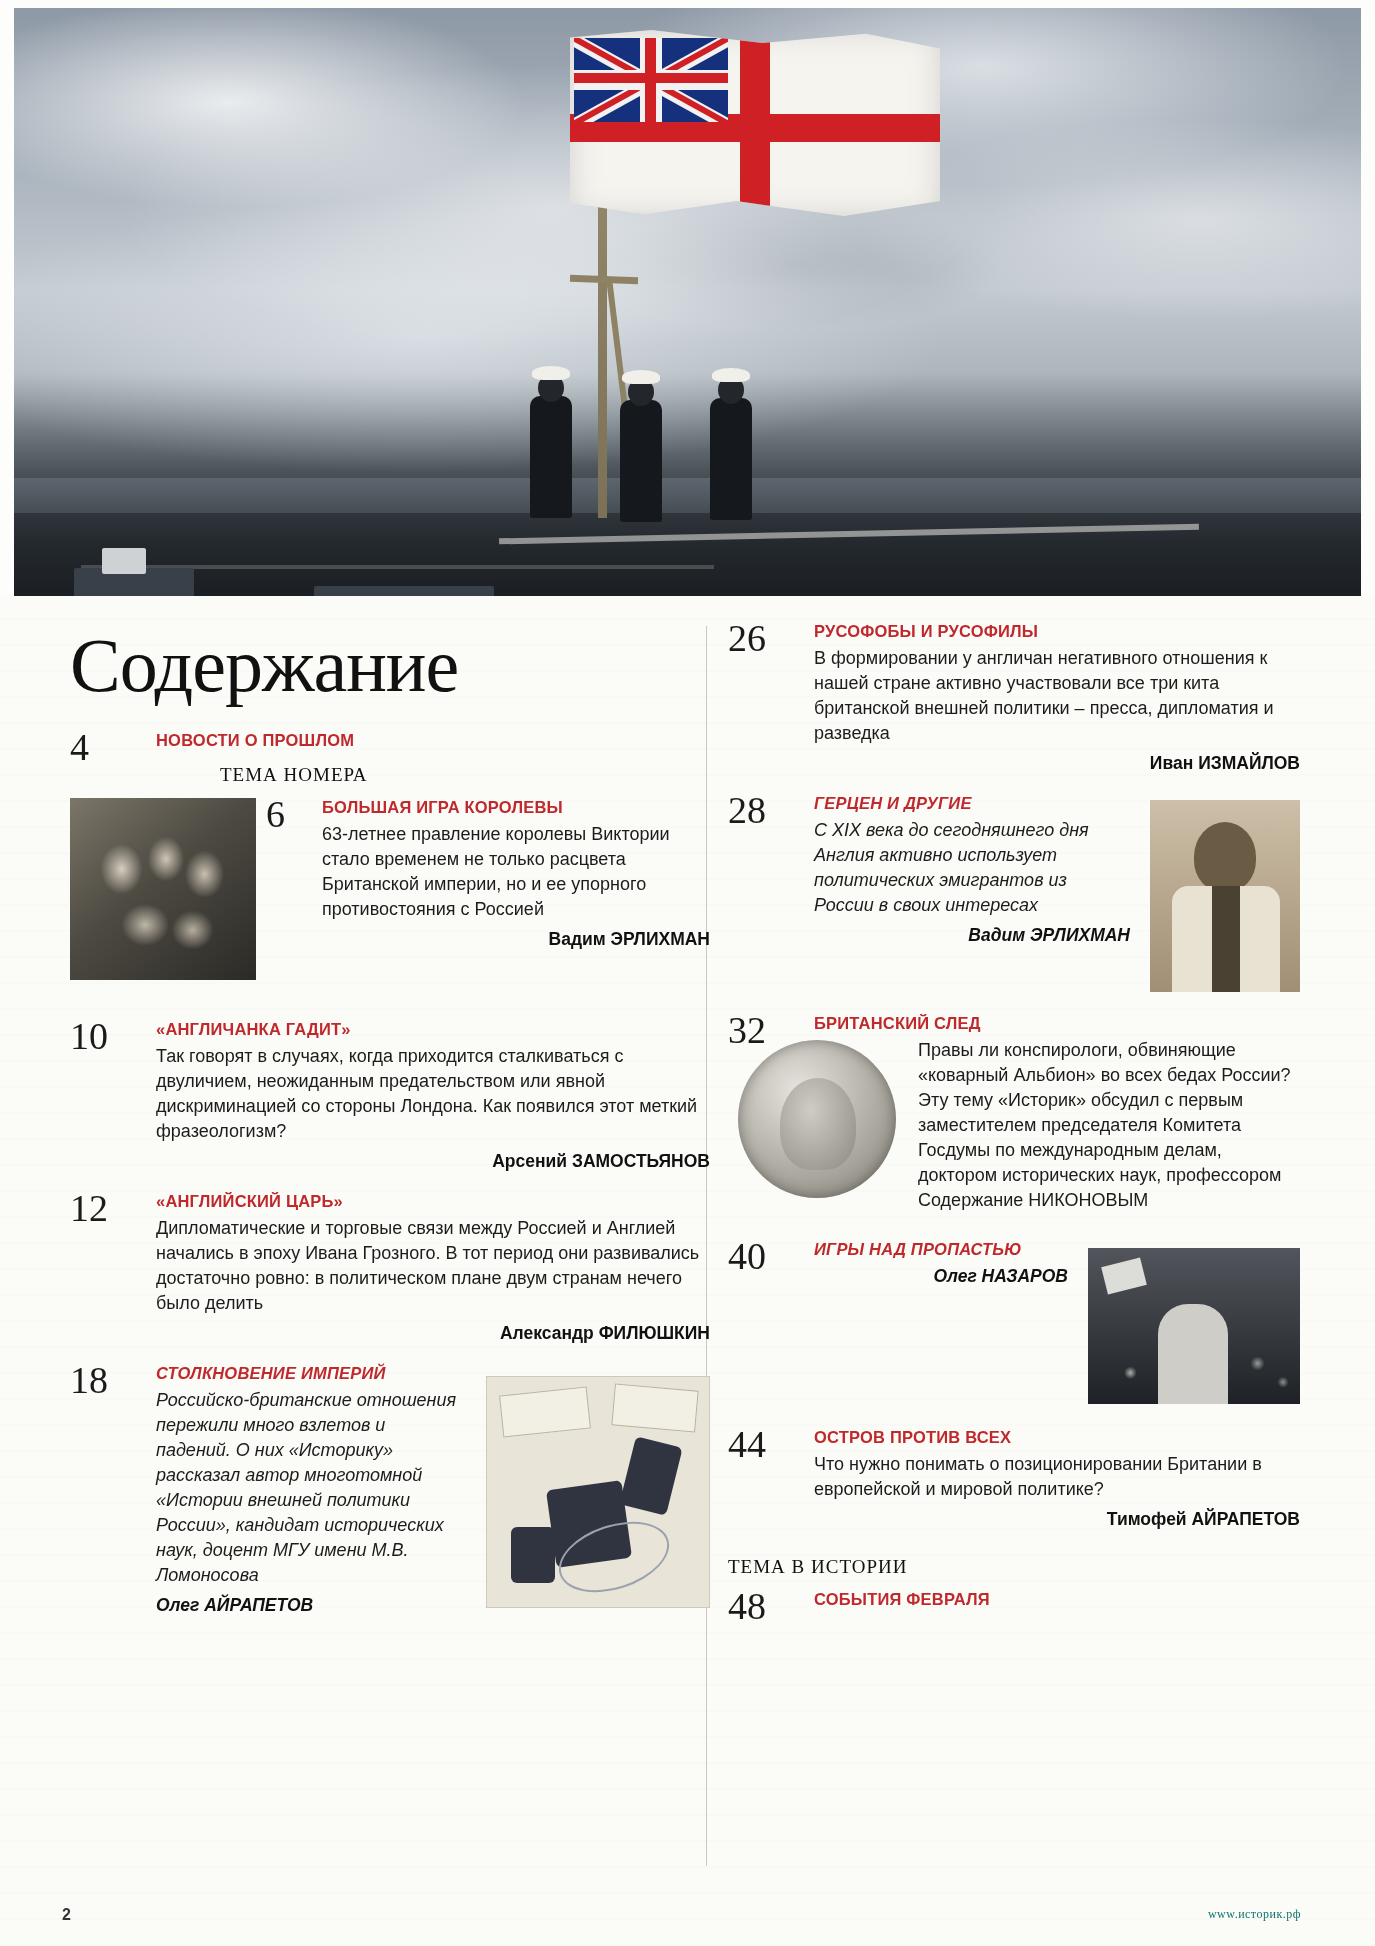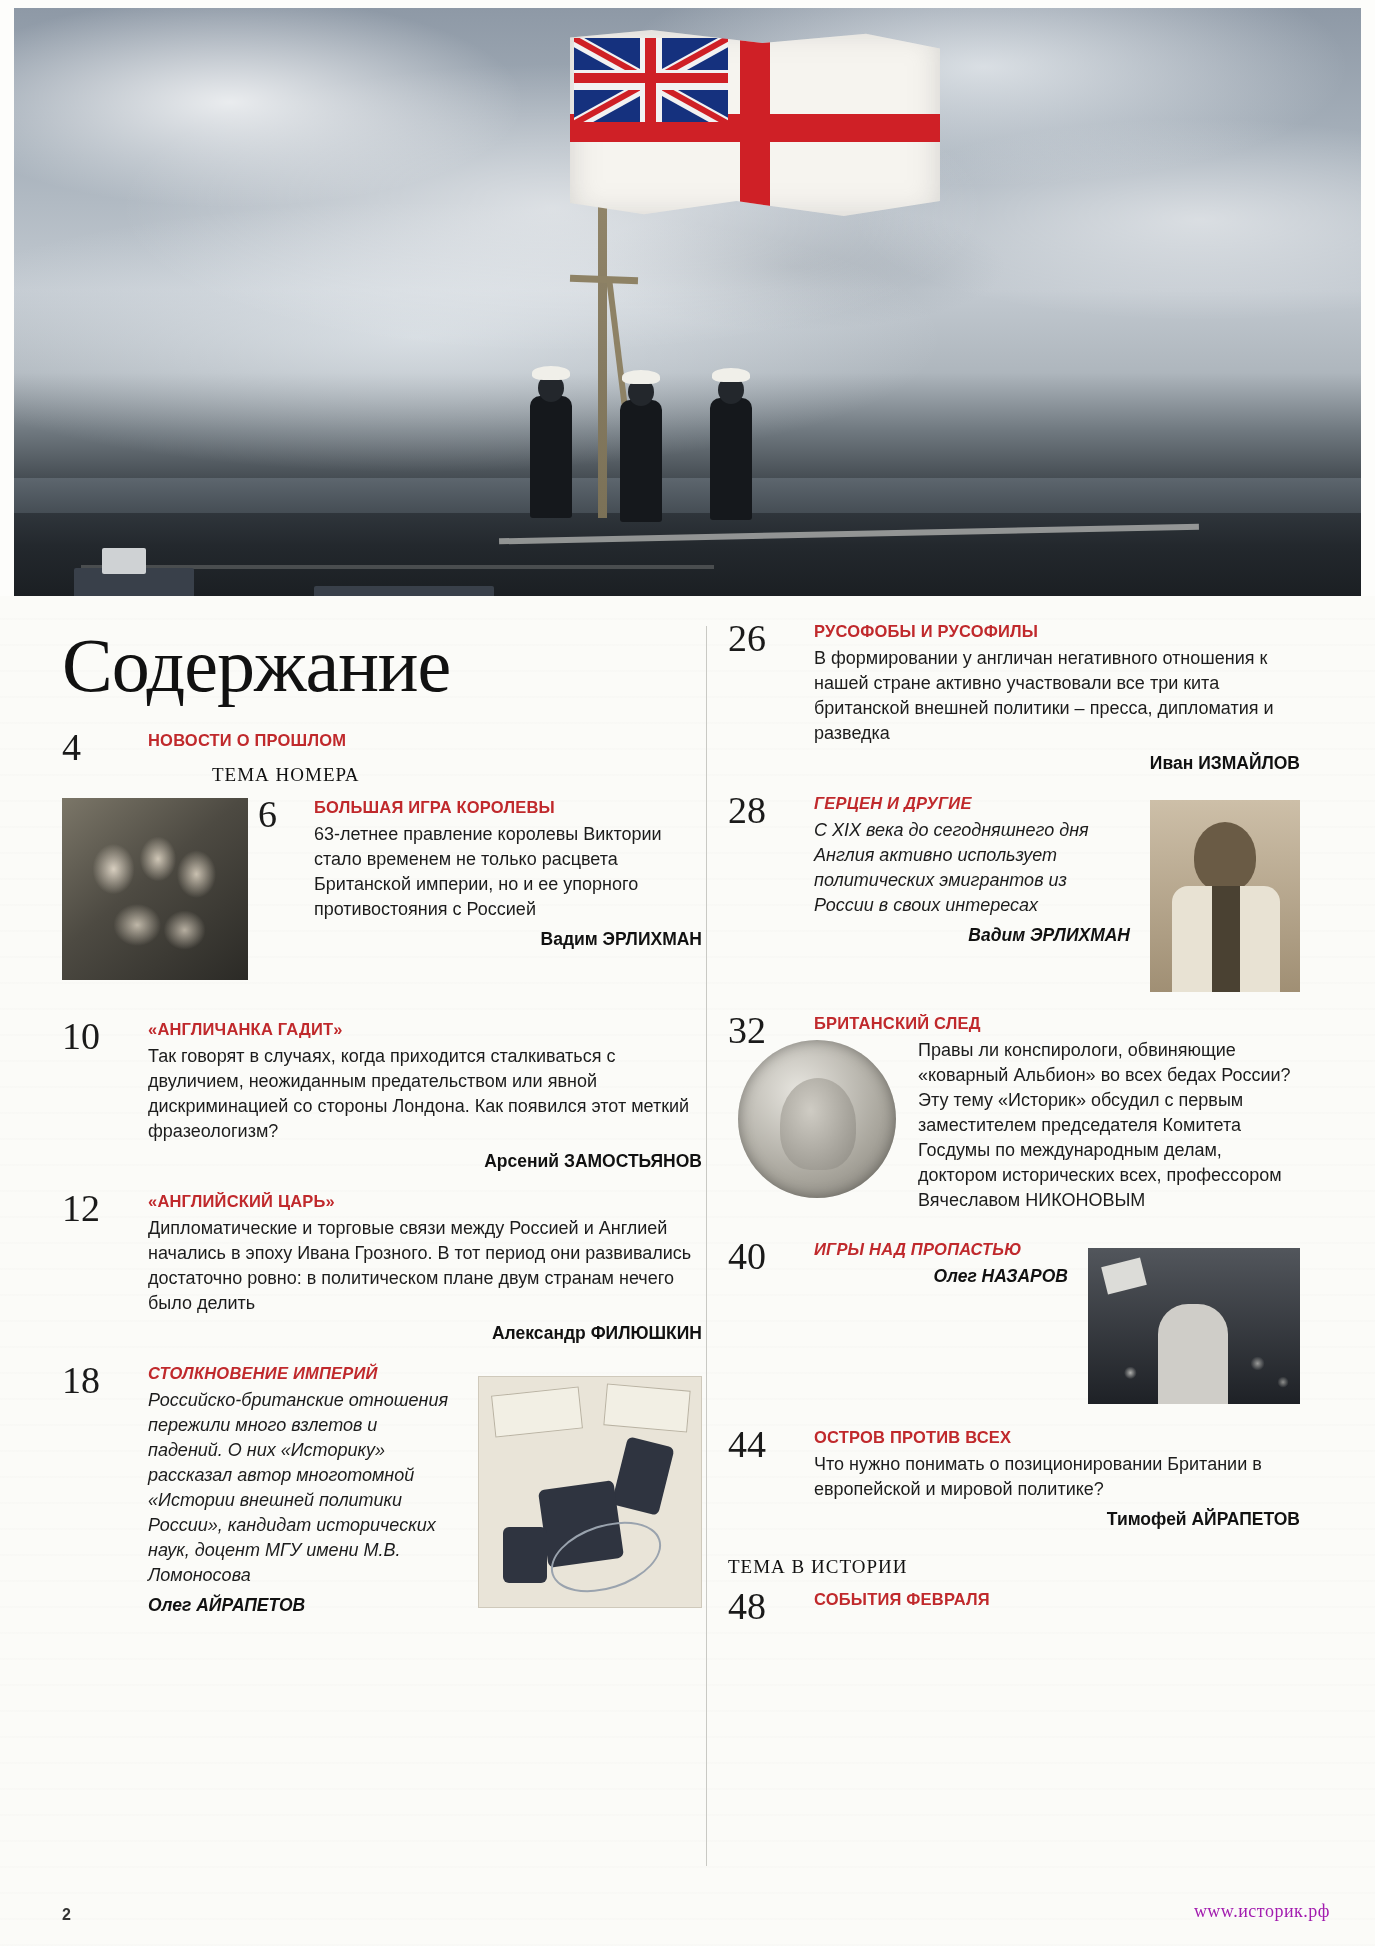--- a/index.html
+++ b/index.html
@@ -214,21 +214,21 @@
     position: absolute;
     inset: 0;
     opacity: .05;
     background:
       repeating-linear-gradient(0deg, rgba(60,60,60,.25) 0 2px, rgba(255,255,255,0) 2px 26px);
     pointer-events: none;
   }
 
   .col-left {
     position: absolute;
-    left: 62px;
+    left: 70px;
     top: 26px;
     width: 640px;
   }
   .col-right {
     position: absolute;
     left: 728px;
     top: 26px;
     width: 572px;
   }
   .vdiv {
@@ -437,25 +437,25 @@
   .footer-page {
     position: absolute;
     left: 62px;
     bottom: 22px;
     font-size: 16px;
     font-weight: bold;
     color: #333;
   }
   .footer-url {
     position: absolute;
-    right: 45px;
+    right: 74px;
     bottom: 24px;
     font-family: "Liberation Serif", serif;
-    font-size: 18px;
-    color: #a21caf;
+    font-size: 12px;
+    color: #0f766e;
     letter-spacing: .5px;
   }
 </style>
 </head>
 <body>
 
 <div class="page">
 
   <div class="hero">
     <div class="clouds"></div>
@@ -590,21 +590,21 @@
         </div>
       </div>
 
       <div class="entry" style="min-height:206px;">
         <div class="ph-coin">
           <div class="bust"></div>
         </div>
         <div class="pg">32</div>
         <div class="bodycol" style="margin-left:0;">
           <div class="hdr" style="margin-left:86px;">БРИТАНСКИЙ СЛЕД</div>
-          <p class="desc" style="margin-left:190px;">Правы ли конспирологи, обвиняющие «коварный Альбион» во всех бедах России? Эту тему «Историк» обсудил с первым заместителем председателя Комитета Госдумы по международным делам, доктором исторических всех, профессором Вячеславом НИКОНОВЫМ</p>
+          <p class="desc" style="margin-left:190px;">Правы ли конспирологи, обвиняющие «коварный Альбион» во всех бедах России? Эту тему «Историк» обсудил с первым заместителем председателя Комитета Госдумы по международным делам, доктором исторических наук, профессором Содержание НИКОНОВЫМ</p>
         </div>
       </div>
 
       <div class="entry with-img-right" style="min-height:168px;">
         <div class="ph-crowd">
           <div class="dots"></div>
           <div class="wave"></div>
           <div class="man"></div>
         </div>
         <div class="pg">40</div>

